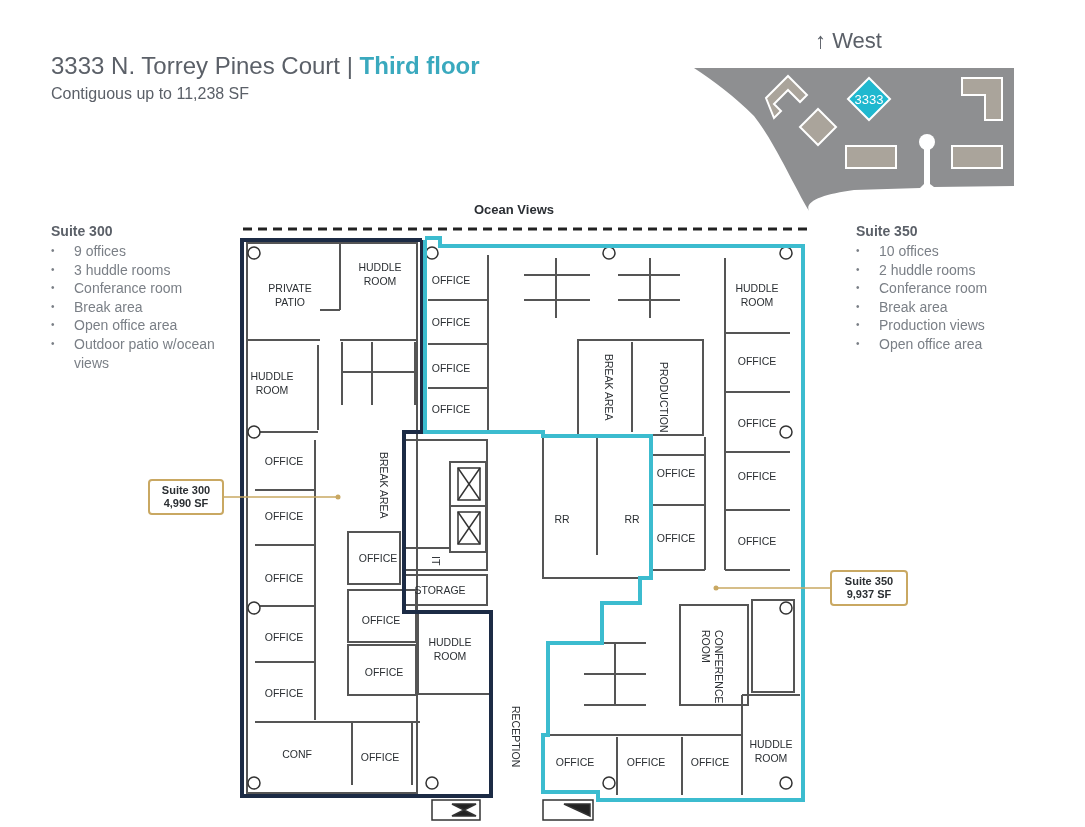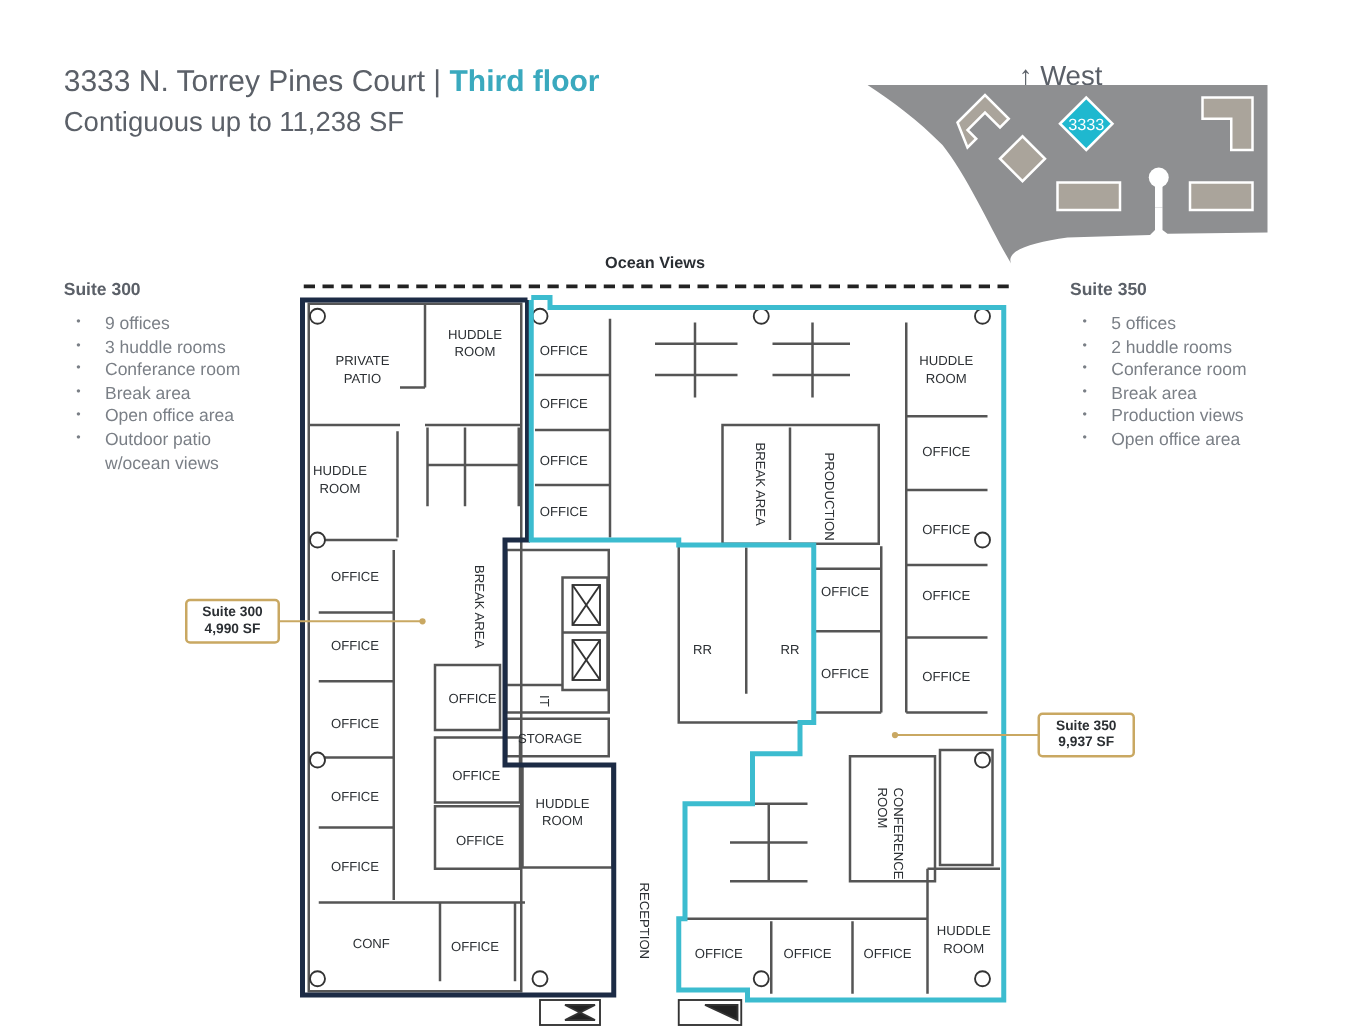--- a/index.html
+++ b/index.html
@@ -1,28 +1,28 @@
 <!DOCTYPE html>
 <html><head>
   <meta charset="utf-8">
   <style>
     html, body { margin:0; padding:0; background:#ffffff; }
     body { width:1085px; height:827px; position:relative; overflow:hidden; font-family:"DejaVu Sans", sans-serif; color:#5a5f66; }
     .hdr { position:absolute; left:51px; top:50px; }
     .hdr .l1, .hdr .l2, .hdr .l3 { font-family:"Liberation Sans", sans-serif; font-size:24px; color:#5b6068; line-height:31px; white-space:nowrap; }
     .hdr .accent { color:#3aa9be; font-weight:bold;text-align:center; }
-    .hdr .l4 { font-family:"Liberation Sans", sans-serif; font-size:22px; color:#5b6068; margin-top:4px; }
-    .west { position:absolute; left:815px; top:28px; font-family:"Liberation Sans", sans-serif; font-size:22px; color:#5b6068;margin-top:20px; }
+    .hdr .l4 { font-family:"Liberation Sans", sans-serif; font-size:16px; color:#5b6068; margin-top:4px; }
+    .west { position:absolute; left:815px; top:28px; font-family:"Liberation Sans", sans-serif; font-size:22px; color:#5b6068; }
     .sitemap { position:absolute; left:694px; top:66px; width:322px; height:145px; }
     .list { position:absolute; font-family:"Liberation Sans", sans-serif; font-size:14px; color:#7a7f86; }
     .list h4 { margin:0 0 3px 0; font-size:14px; font-weight:bold; color:#5b6068; }
-    .list ul { list-style:none; padding:0; margin:10px; }
+    .list ul { list-style:none; padding:0; margin:0; }
     .list li { position:relative; padding-left:23px; line-height:18.6px; }
     .list li::before { content:"•"; position:absolute; left:0; font-size:10px; color:#7a7f86; }
-    .ocean { position:absolute; left:484px; top:202px; font-family:"Liberation Sans", sans-serif; font-weight:bold; font-size:13px; color:#2a2e33; }
+    .ocean { position:absolute; left:474px; top:202px; font-family:"Liberation Sans", sans-serif; font-weight:bold; font-size:13px; color:#2a2e33; }
     .plan { position:absolute; left:0; top:0; }
     .rl { font-family:"Liberation Sans", sans-serif; font-size:10.5px; fill:#2b2f33; }
     .callout { position:absolute; background:#fff; border:2px solid #c9a862; border-radius:4px; text-align:center; font-family:"Liberation Sans", sans-serif; font-weight:bold; font-size:11px; color:#2b2f33; line-height:13px; padding:3px 0; }
   </style>
 </head>
 <body>
 
 <div class="hdr">
   <div class="l1"><span>3333 N. Torrey Pines Court | </span><span class="accent">Third floor</span></div>
   <div class="l4">Contiguous up to 11,238 SF</div>
@@ -54,21 +54,21 @@
     <li>Conferance room</li>
     <li>Break area</li>
     <li>Open office area</li>
     <li>Outdoor patio w/ocean views</li>
   </ul>
 </div>
 
 <div class="list" style="left:856px; top:223px; width:180px;">
   <h4>Suite 350</h4>
   <ul>
-    <li>5 offices</li>
+    <li>10 offices</li>
     <li>2 huddle rooms</li>
     <li>Conferance room</li>
     <li>Break area</li>
     <li>Production views</li>
     <li>Open office area</li>
   </ul>
 </div>
 
 <div class="ocean">Ocean Views</div>
 

